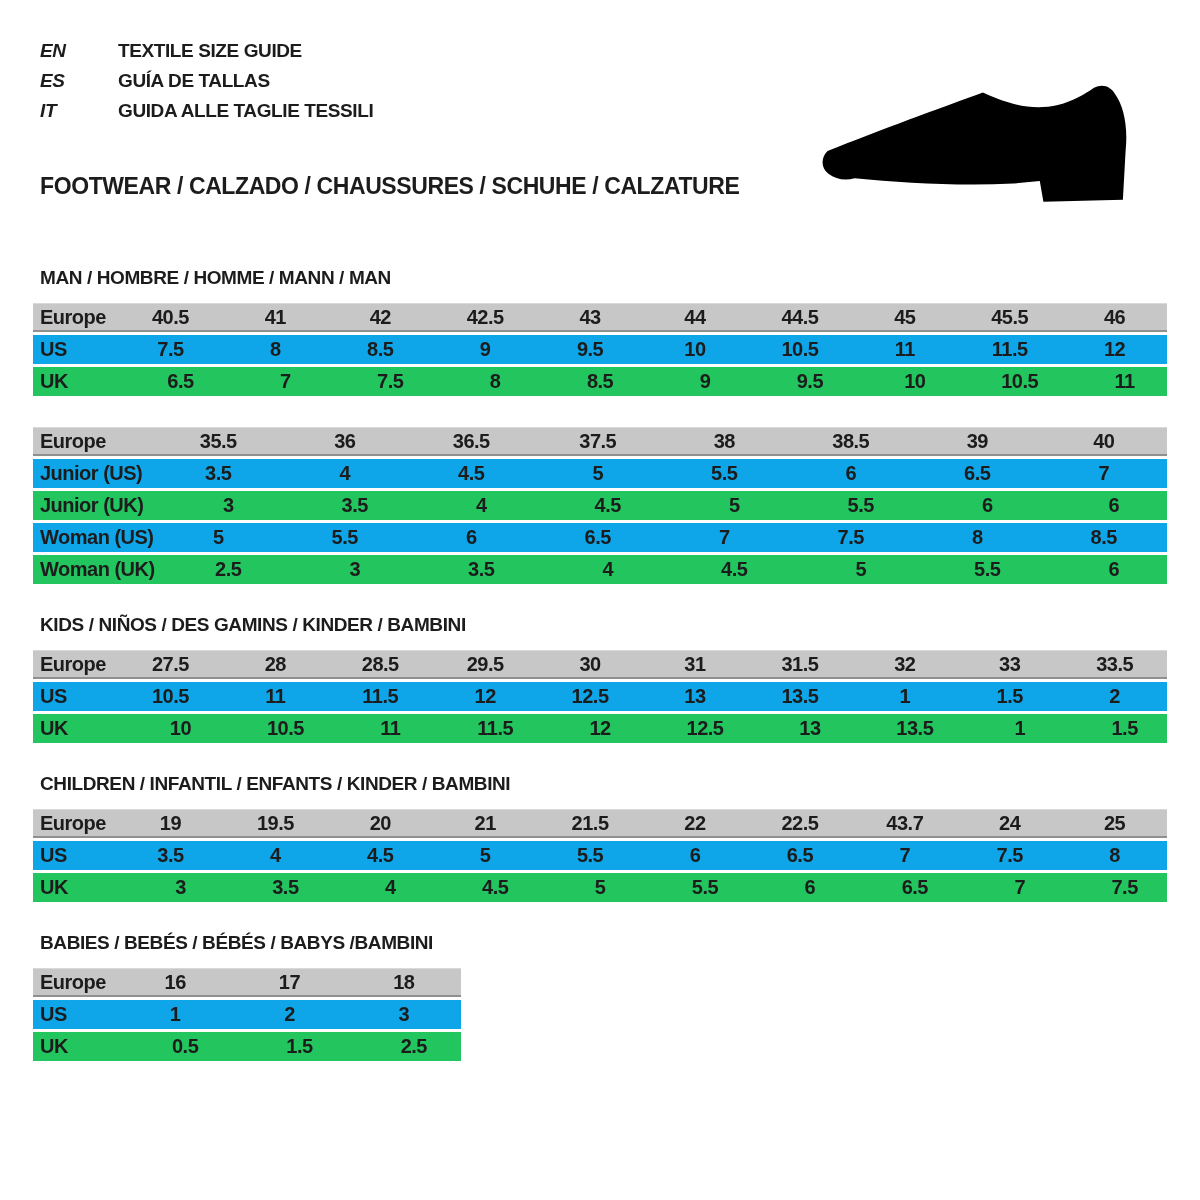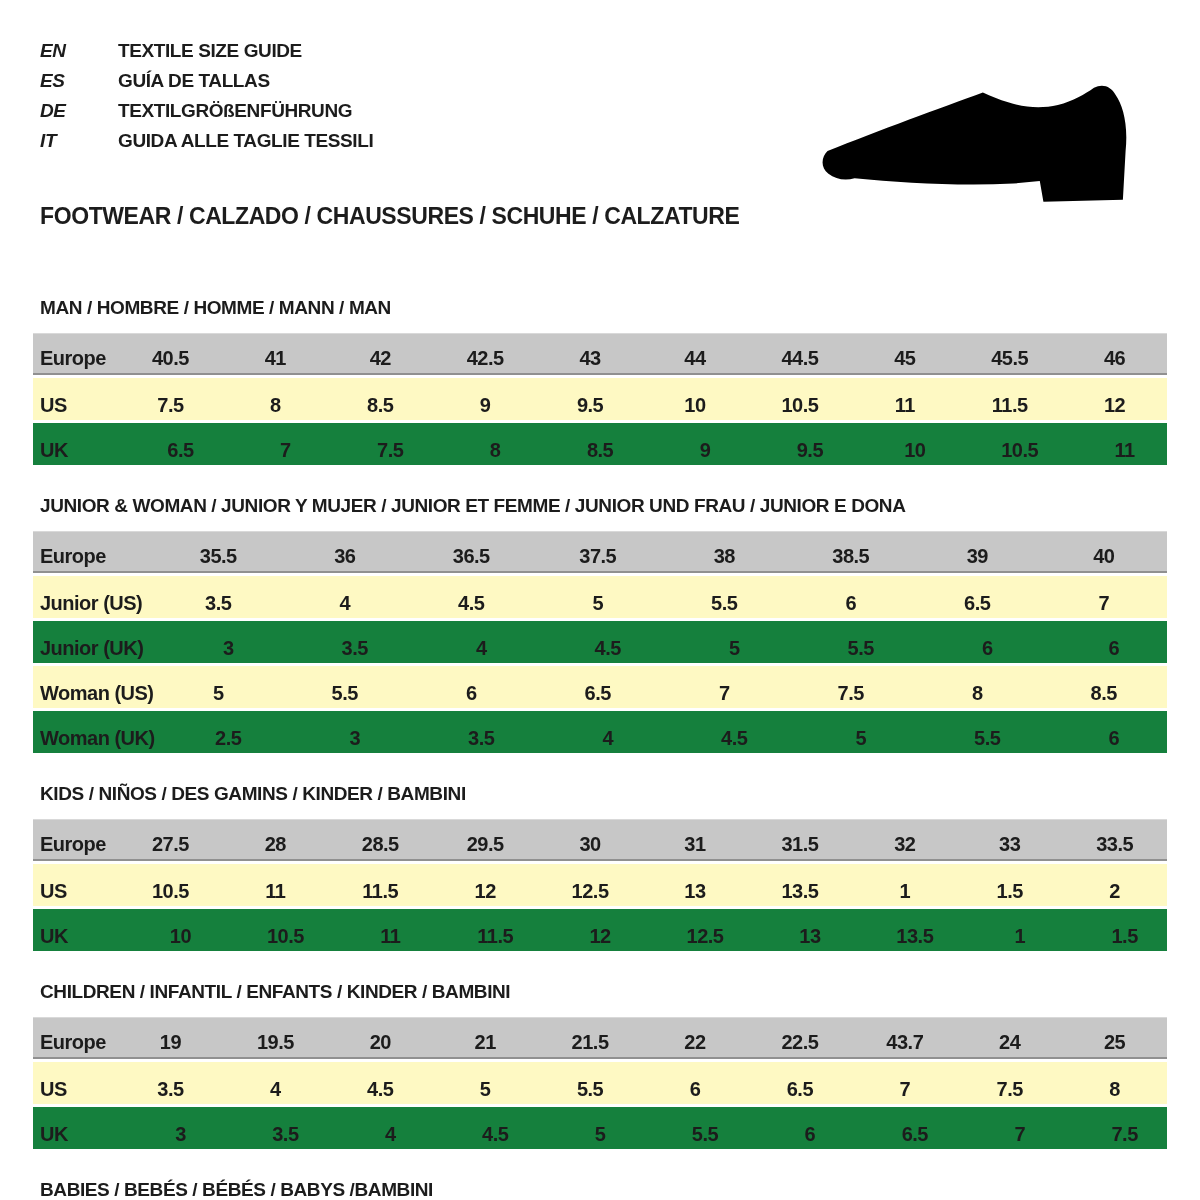--- a/index.html
+++ b/index.html
@@ -64,36 +64,36 @@
     font-weight: 700;
     letter-spacing: -0.4px;
     line-height: 20px;
     margin-bottom: 15px;
     white-space: nowrap;
   }
   .size-table { width: 1134px; }
   .size-table.babies { width: 428px; }
   .trow {
     display: flex;
-    height: 42px;
-    align-items: flex-end;
+    height: 29px;
+    align-items: center;
     margin-bottom: 3px;
     box-sizing: border-box;
     font-size: 20px;
     font-weight: 700;
     letter-spacing: -0.5px;
     line-height: 29px;
   }
   .trow.hrow {
     background: #c7c7c7;
     border-top: 1px solid #d9d9d9;
     border-bottom: 2px solid #909090;
   }
-  .trow.arow { background: #15803d; gap: 20px; }
-  .trow.wrow { background: #fef9c3; }
+  .trow.arow { background: #22c55e; gap: 20px; }
+  .trow.wrow { background: #0ea5e9; }
   .tlabel {
     width: 85px;
     padding-left: 7px;
     box-sizing: border-box;
     white-space: nowrap;
   }
   .size-table.junior .tlabel { width: 122px; }
   .tcell {
     flex: 1 1 0;
     text-align: center;
@@ -106,24 +106,20 @@
 <div class="page">
 
   <div class="lang-list">
       <div class="lang-row">
         <span class="lang-code">EN</span>
         <span class="lang-label">TEXTILE SIZE GUIDE</span>
       </div>
       <div class="lang-row">
         <span class="lang-code">ES</span>
         <span class="lang-label">GUÍA DE TALLAS</span>
-      </div>
-      <div class="lang-row">
-        <span class="lang-code">DE</span>
-        <span class="lang-label">TEXTILGRÖßENFÜHRUNG</span>
       </div>
       <div class="lang-row">
         <span class="lang-code">IT</span>
         <span class="lang-label">GUIDA ALLE TAGLIE TESSILI</span>
       </div>
     </div>
 
   <div class="category-line">FOOTWEAR / CALZADO / CHAUSSURES / SCHUHE / CALZATURE</div>
 
   <svg class="shoe" viewBox="0 0 345 155" xmlns="http://www.w3.org/2000/svg" aria-hidden="true">
@@ -185,21 +181,20 @@
             <div class="tcell">9</div>
             <div class="tcell">9.5</div>
             <div class="tcell">10</div>
             <div class="tcell">10.5</div>
             <div class="tcell">11</div>
           </div>
         </div>
       </div>
       <div class="section-gap"></div>
       <div class="section">
-        <div class="table-title">JUNIOR &amp; WOMAN / JUNIOR Y MUJER / JUNIOR ET FEMME / JUNIOR UND FRAU / JUNIOR E DONA</div>
         <div class="size-table junior">
           <div class="trow hrow">
             <div class="tlabel">Europe</div>
             <div class="tcell">35.5</div>
             <div class="tcell">36</div>
             <div class="tcell">36.5</div>
             <div class="tcell">37.5</div>
             <div class="tcell">38</div>
             <div class="tcell">38.5</div>
             <div class="tcell">39</div>

